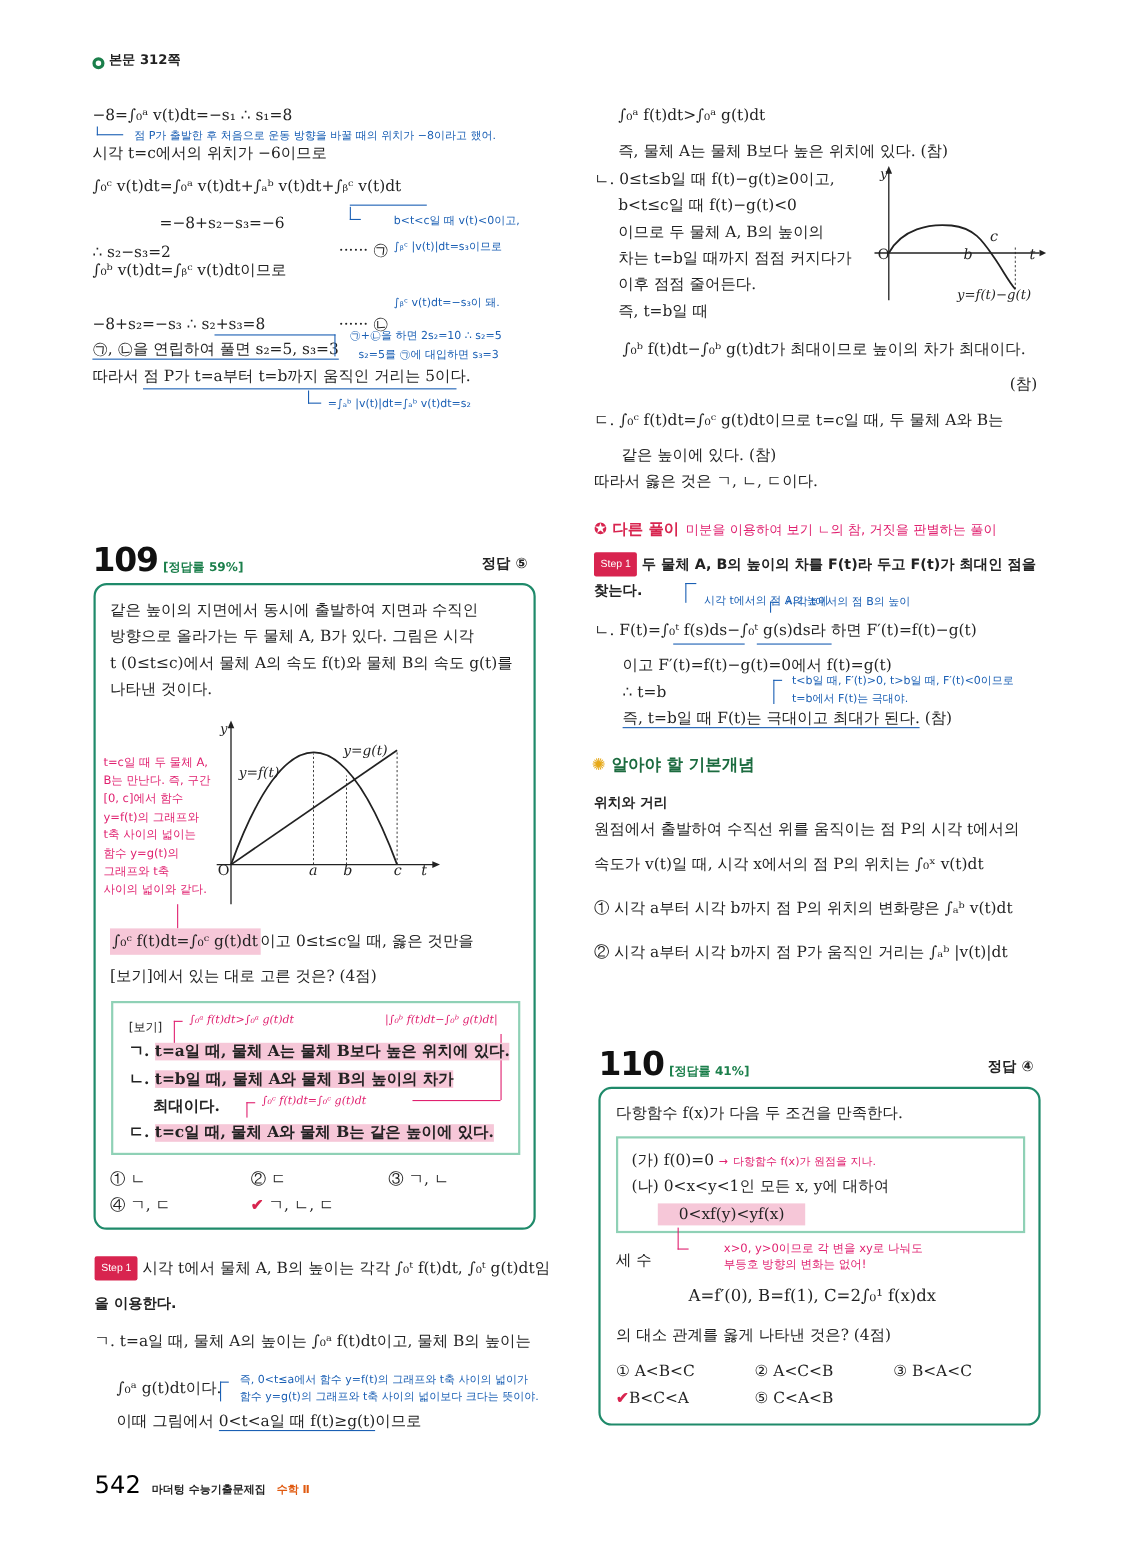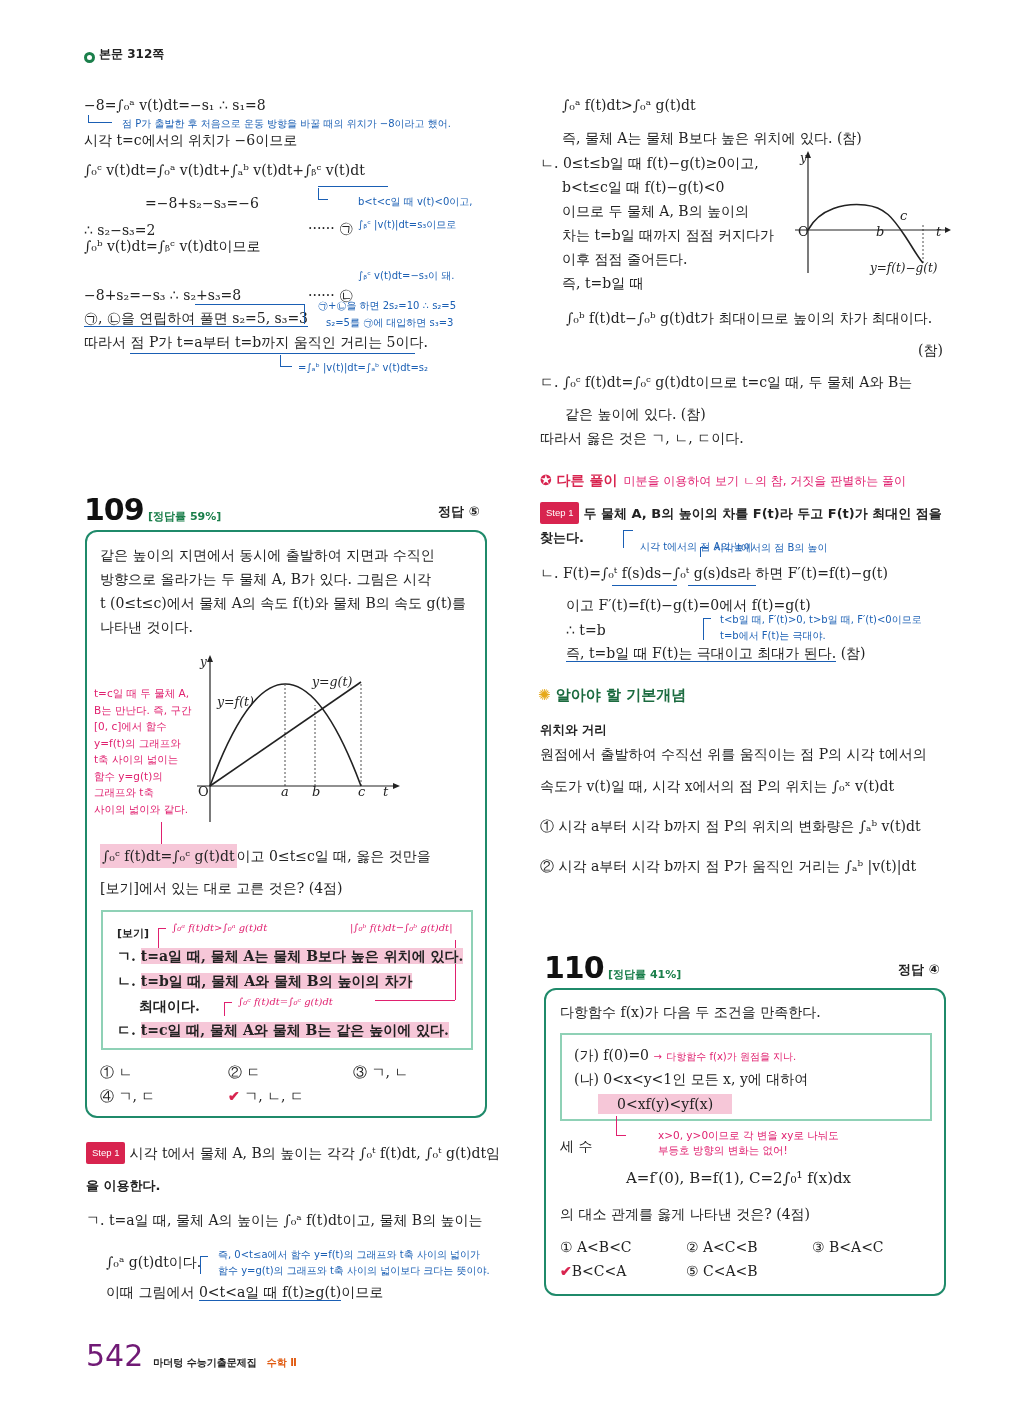--- a/index.html
+++ b/index.html
@@ -19,21 +19,21 @@
   .source .dot { width: 11px; height: 11px; border-radius: 50%; border: 3px solid #1b7f4b; display: inline-block; }
   .qnum { font-family: "DejaVu Sans", "Liberation Sans", sans-serif; font-weight: bold; font-size: 30px; line-height: 30px; color: #111; letter-spacing: -1px; }
   .rate { font-family: "DejaVu Sans", sans-serif; font-size: 11px; color: #1b7f4b; font-weight: bold; }
   .answer { font-family: "DejaVu Sans", sans-serif; font-size: 13px; font-weight: bold; }
   .qbox { position: absolute; border: 2px solid #1f8a6a; border-radius: 12px; }
   .bogi { position: absolute; border: 2px solid #8fd1b6; }
   .step { display: inline-block; background: #d8244f; color: #fff; font-family: Liberation Sans, sans-serif; font-size: 9.5px; padding: 1px 6px; border-radius: 2px; margin-right: 4px; vertical-align: 2px; }
   .alt-title { font-family: "DejaVu Sans", sans-serif; font-size: 14px; font-weight: bold; color: #d8244f; }
   .alt-sub { font-family: "DejaVu Sans", sans-serif; font-size: 12px; color: #e0206f; margin-left: 6px; font-weight: normal; }
   .concept-title { font-family: "DejaVu Sans", sans-serif; font-size: 15px; font-weight: bold; color: #1b6b3f; }
-  .footer-num { font-family: "DejaVu Sans", sans-serif; font-size: 30px; color: #701a75; }
+  .footer-num { font-family: "DejaVu Sans", sans-serif; font-size: 22px; color: #000000; }
   .footer-book { font-family: "DejaVu Sans", sans-serif; font-size: 10px; font-weight: bold; }
   .footer-subj { font-family: "DejaVu Sans", sans-serif; font-size: 10px; font-weight: bold; color: #e05a10; }
   .check { color: #d8244f; font-weight: bold; }
 </style>
 </head>
 <body>
 
 <div class="abs source">
   <span class="dot"></span>
   <span>본문 312쪽</span>
@@ -175,21 +175,21 @@
   <div class="line" style="top:782px;left:312px;font-style:italic;font-size:13px;">b</div>
   <div class="line" style="top:782px;left:358px;font-style:italic;font-size:13px;">c</div>
   <div class="line" style="top:782px;left:383px;font-style:italic;font-size:13px;">t</div>
 
   <div class="line" style="top:846px;left:100px;">
     <span class="hl" style="padding:4px 2px;">∫₀ᶜ f(t)dt=∫₀ᶜ g(t)dt</span><span>이고 0≤t≤c일 때, 옳은 것만을</span>
   </div>
   <div class="line" style="top:878px;left:100px;">[보기]에서 있는 대로 고른 것은? (4점)</div>
 
   <div class="bogi" style="top:910px;left:101px;width:372px;height:140px;"></div>
-  <div class="line sans" style="top:924px;left:117px;font-size:11px;font-weight:bold;">[보기]</div>
+  <div class="line sans" style="top:924px;left:117px;font-size:11px;font-weight:normal;">[보기]</div>
   <div class="pconn" style="top:928px;left:158px;width:8px;height:22px;border-left-width:1.5px;border-top-width:1.5px;"></div>
   <div class="pinknote" style="top:920px;left:172px;font-style:italic;font-family:'DejaVu Serif',serif;font-size:10px;white-space:nowrap;">∫₀ᵃ f(t)dt&gt;∫₀ᵃ g(t)dt</div>
   <div class="pinknote" style="top:920px;left:350px;font-style:italic;font-family:'DejaVu Serif',serif;font-size:10px;white-space:nowrap;">|∫₀ᵇ f(t)dt−∫₀ᵇ g(t)dt|</div>
   <div class="pconn" style="top:940px;left:455px;width:0;height:60px;border-left-width:1.5px;"></div>
   <div class="pconn" style="top:1000px;left:375px;width:80px;height:0;border-top-width:1.5px;"></div>
 
   <div class="line" style="top:946px;left:117px;font-weight:bold;text-align:right;">
     <span>ㄱ.</span> <span class="hl">t=a일 때, 물체 A는 물체 B보다 높은 위치에 있다.</span>
   </div>
   <div class="line" style="top:971px;left:117px;font-weight:bold;">

